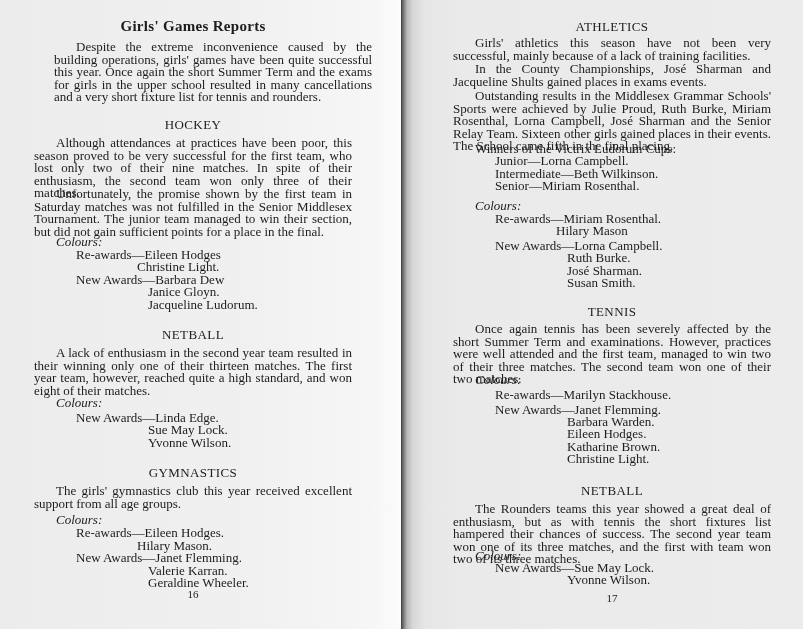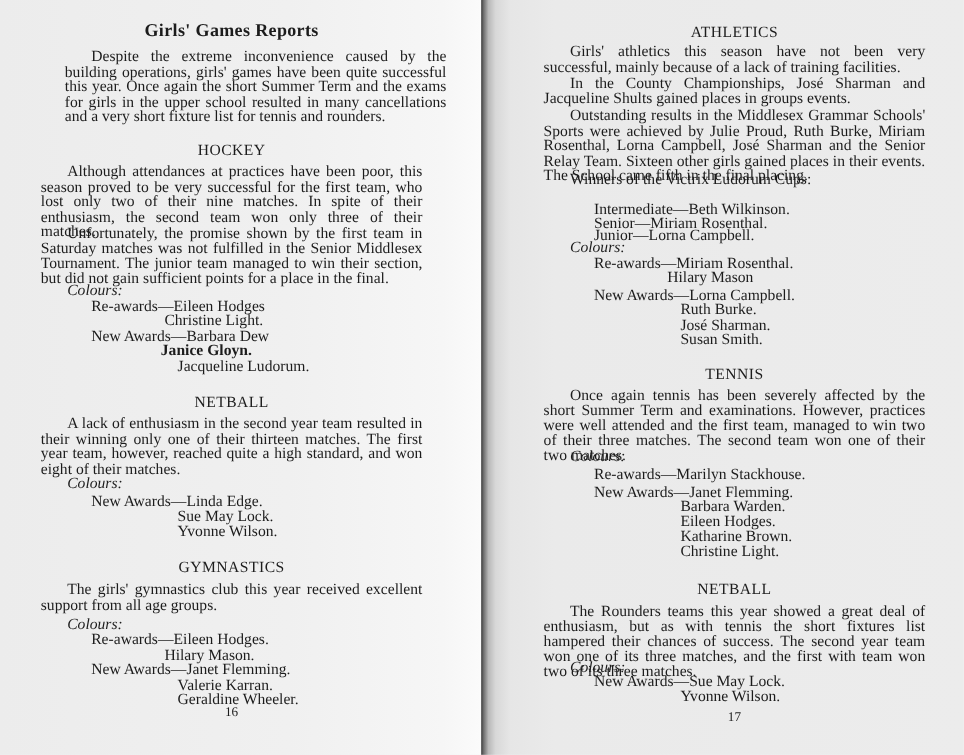--- a/index.html
+++ b/index.html
@@ -63,21 +63,21 @@
     <p class="para" style="top:137px;">Although attendances at practices have been poor, this season proved to be very successful for the first team, who lost only two of their nine matches. In spite of their enthusiasm, the second team won only three of their matches.</p>
     <p class="para" style="top:188px;">Unfortunately, the promise shown by the first team in Saturday matches was not fulfilled in the Senior Middlesex Tournament. The junior team managed to win their section, but did not gain sufficient points for a place in the final.</p>
     <div class="colours-label" style="top:236px;">Colours:</div>
     <div class="award-row" style="top:249px; left:42px;">
       <span class="award-label">Re-awards—</span><span>Eileen Hodges</span>
     </div>
     <div class="name-line" style="top:261px; left:103px;">Christine Light.</div>
     <div class="award-row" style="top:274px; left:42px;">
       <span class="award-label">New Awards—</span><span>Barbara Dew</span>
     </div>
-    <div class="name-line" style="top:286px; left:100px;font-weight:bold;">Janice Gloyn.</div>
+    <div class="name-line" style="top:286px; left:114px;">Janice Gloyn.</div>
     <div class="name-line" style="top:299px; left:114px;">Jacqueline Ludorum.</div>
 
     <div class="heading" style="top:329px;">NETBALL</div>
     <p class="para" style="top:347px;">A lack of enthusiasm in the second year team resulted in their winning only one of their thirteen matches. The first year team, however, reached quite a high standard, and won eight of their matches.</p>
     <div class="colours-label" style="top:397px;">Colours:</div>
     <div class="award-row" style="top:412px; left:42px;">
       <span class="award-label">New Awards—</span><span>Linda Edge.</span>
     </div>
     <div class="name-line" style="top:424px; left:114px;">Sue May Lock.</div>
     <div class="name-line" style="top:437px; left:114px;">Yvonne Wilson.</div>
@@ -97,24 +97,24 @@
 
     <div class="page-number" style="top:588px;">16</div>
   </div>
 </div>
 
 <div class="page page-right">
   <div class="content">
 
     <div class="heading" style="top:21px;">ATHLETICS</div>
     <p class="para" style="top:37px;">Girls' athletics this season have not been very successful, mainly because of a lack of training facilities.</p>
-    <p class="para" style="top:63px;">In the County Championships, José Sharman and Jacqueline Shults gained places in groups events.</p>
+    <p class="para" style="top:63px;">In the County Championships, José Sharman and Jacqueline Shults gained places in exams events.</p>
     <p class="para" style="top:90px;">Outstanding results in the Middlesex Grammar Schools' Sports were achieved by Julie Proud, Ruth Burke, Miriam Rosenthal, Lorna Campbell, José Sharman and the Senior Relay Team. Sixteen other girls gained places in their events. The School came fifth in the final placing.</p>
     <div class="winners-label" style="top:143px;">Winners of the Victrix Ludorum Cups:</div>
-    <div class="cup-line" style="top:155px;margin-top:35px;">Junior—Lorna Campbell.</div>
+    <div class="cup-line" style="top:155px;">Junior—Lorna Campbell.</div>
     <div class="cup-line" style="top:168px;">Intermediate—Beth Wilkinson.</div>
     <div class="cup-line" style="top:180px;">Senior—Miriam Rosenthal.</div>
     <div class="colours-label" style="top:200px;">Colours:</div>
     <div class="award-row" style="top:213px; left:42px;">
       <span class="award-label">Re-awards—</span><span>Miriam Rosenthal.</span>
     </div>
     <div class="name-line" style="top:225px; left:103px;">Hilary Mason</div>
     <div class="award-row" style="top:240px; left:42px;">
       <span class="award-label">New Awards—</span><span>Lorna Campbell.</span>
     </div>

